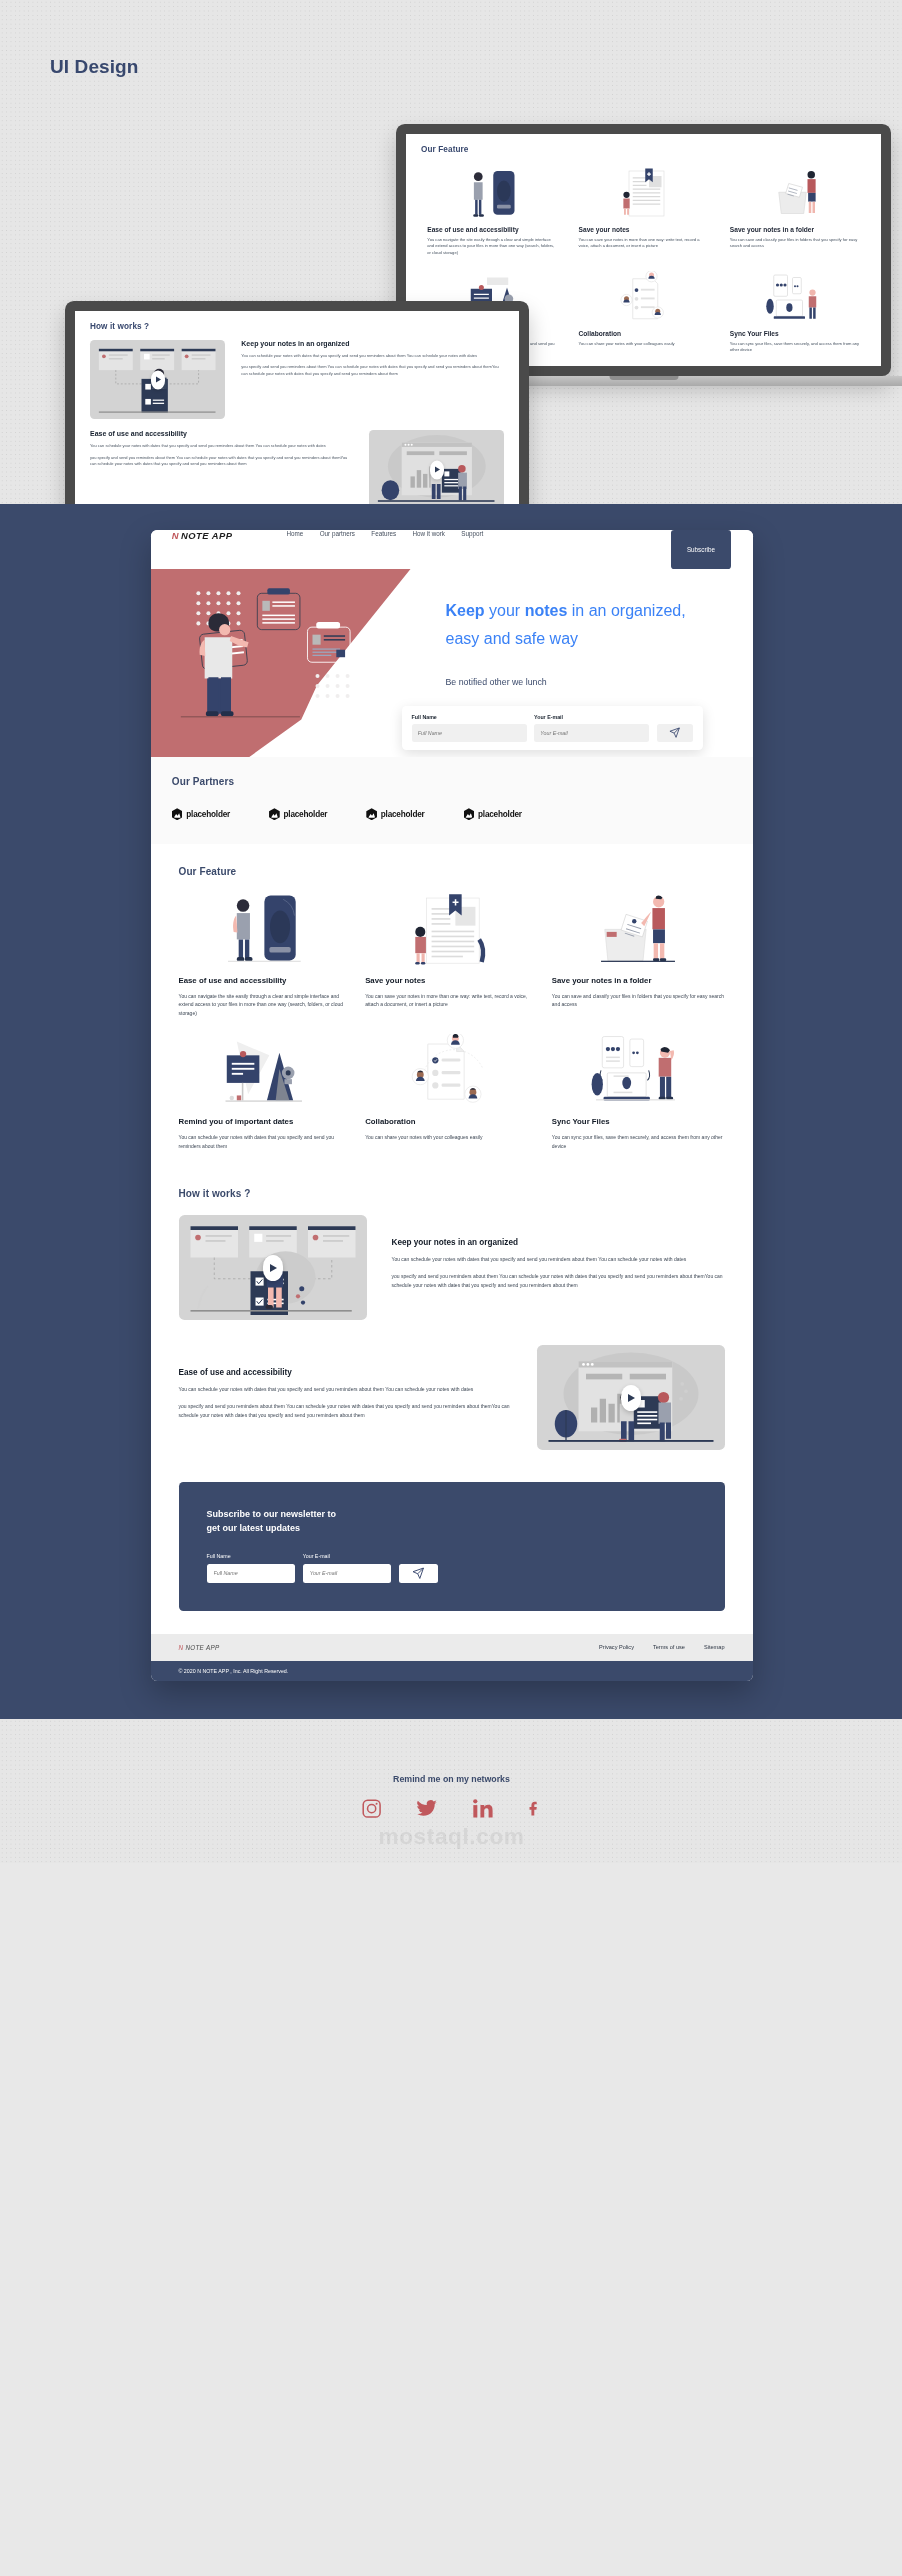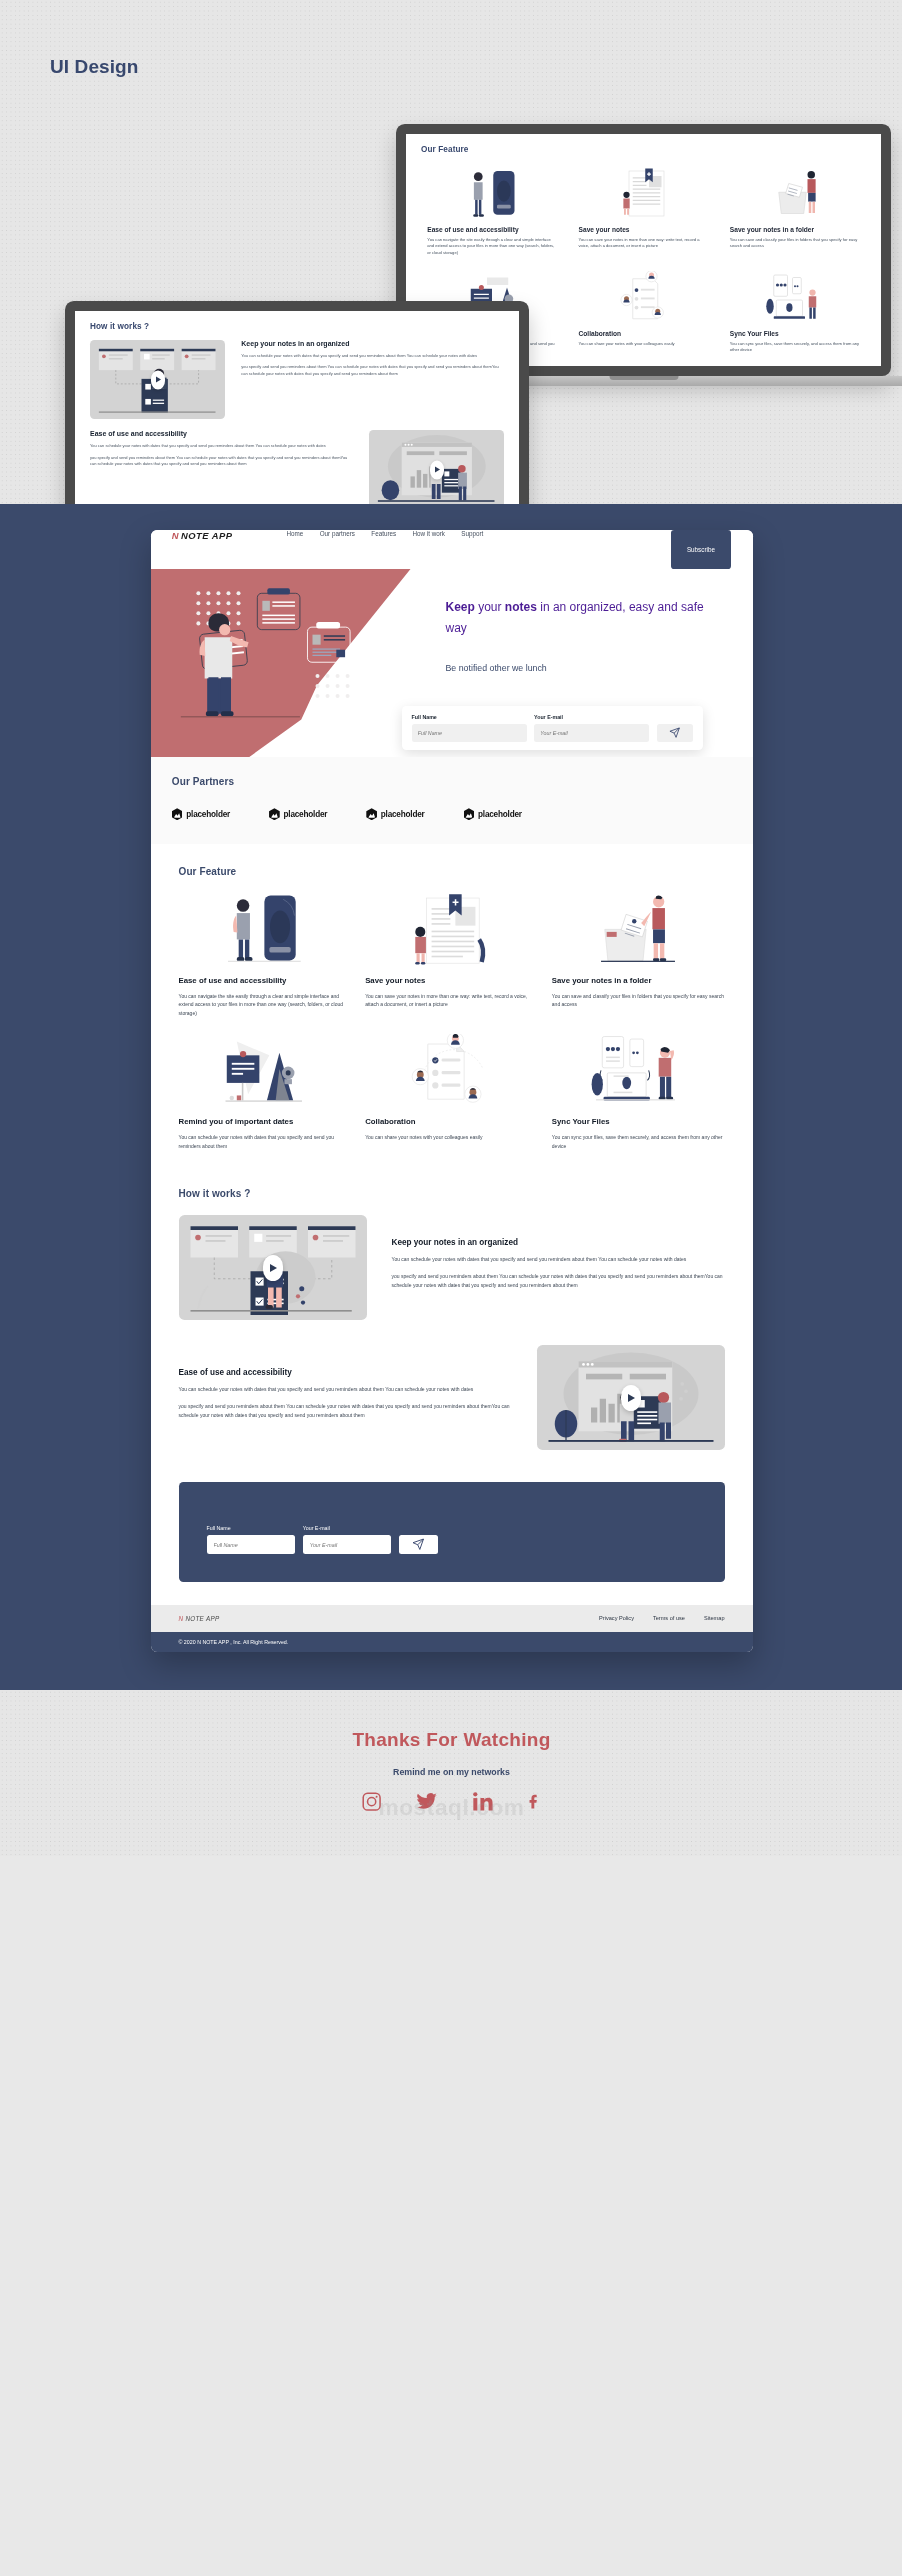--- a/index.html
+++ b/index.html
@@ -134,21 +134,21 @@
   
   .hero { position: relative; height: 188px; background: #fff; overflow: hidden; }
   .hero-blob {
     position: absolute; left: 0; top: 0; width: 260px; height: 188px;
     background: #c06e70;
     clip-path: polygon(0 0, 100% 0, 64% 62%, 58% 80%, 38% 100%, 0 100%);
   }
   .hero-illus { position: absolute; left: 21.3px; top: 12.5px; }
   .hero-copy { position: absolute; left: 295px; top: 28px; width: 270px; }
   .hero-copy h1 {
-    font-size: 12px; line-height: 1.75; color: #4c1d95; font-weight: normal;
+    font-size: 16px; line-height: 1.75; color: #3b82f6; font-weight: normal;
   }
   .hero-copy h1 b { font-weight: bold; }
   .hero-sub { margin-top: 24px; font-size: 8.8px; color: #3b4a6b; }
   .hero-form {
     position: absolute; left: 251px; top: 137px; width: 301px;
     background: #fff; border-radius: 4.4px; padding: 8.2px 10px;
     box-shadow: 0 3.8px 12.5px rgba(0,0,0,.13);
     display: flex; gap: 7.5px; align-items: flex-end;
   }
   .field { flex: 1; }
@@ -952,20 +952,24 @@
         <div class="hw-text">
           <h3>Ease of use and accessibility</h3>
           <p>You can schedule your notes with dates that you specify and send you reminders about them You can schedule your notes with dates</p>
           <p>you specify and send you reminders about them You can schedule your notes with dates that you specify and send you reminders about themYou can schedule your notes with dates that you specify and send you reminders about them</p>
         </div>
       </div>
     </div>
 
     <div class="newsletter-wrap">
       <div class="newsletter">
+        <h3>
+          <span>Subscribe to our newsletter to</span><br>
+          <span> get our latest updates</span>
+        </h3>
         <div class="nl-form">
           <div class="nl-field">
             <label>Full Name</label>
             <input placeholder="Full Name" style="">
           </div>
           <div class="nl-field">
             <label>Your E-mail</label>
             <input placeholder="Your E-mail" style="">
           </div>
           <button class="nl-send">
@@ -987,21 +991,20 @@
         <a href="#">Terms of use</a>
         <a href="#">Sitemap</a>
       </div>
     </div>
     <div class="footer-bottom">© 2020 N NOTE APP , Inc. All Right Reserved.</div>
 
   </div>
 </section>
 
 <section class="thanks dots-bg">
-  <h2>Thanks For Watching</h2>
   <div class="follow">Remind me on my networks</div>
   <div class="watermark">mostaql.com</div>
   <div class="socials">
     <a href="#">
       <svg width="21.3" height="21.3" viewBox="0 0 24 24" fill="none" stroke="#c0585c" stroke-width="1.7">
         <rect x="2.5" y="2.5" width="19" height="19" rx="5"></rect>
         <circle cx="12" cy="12" r="4.6"></circle>
         <circle cx="17.6" cy="6.4" r="1.1" fill="#c0585c" stroke="none"></circle>
       </svg>
     </a>

